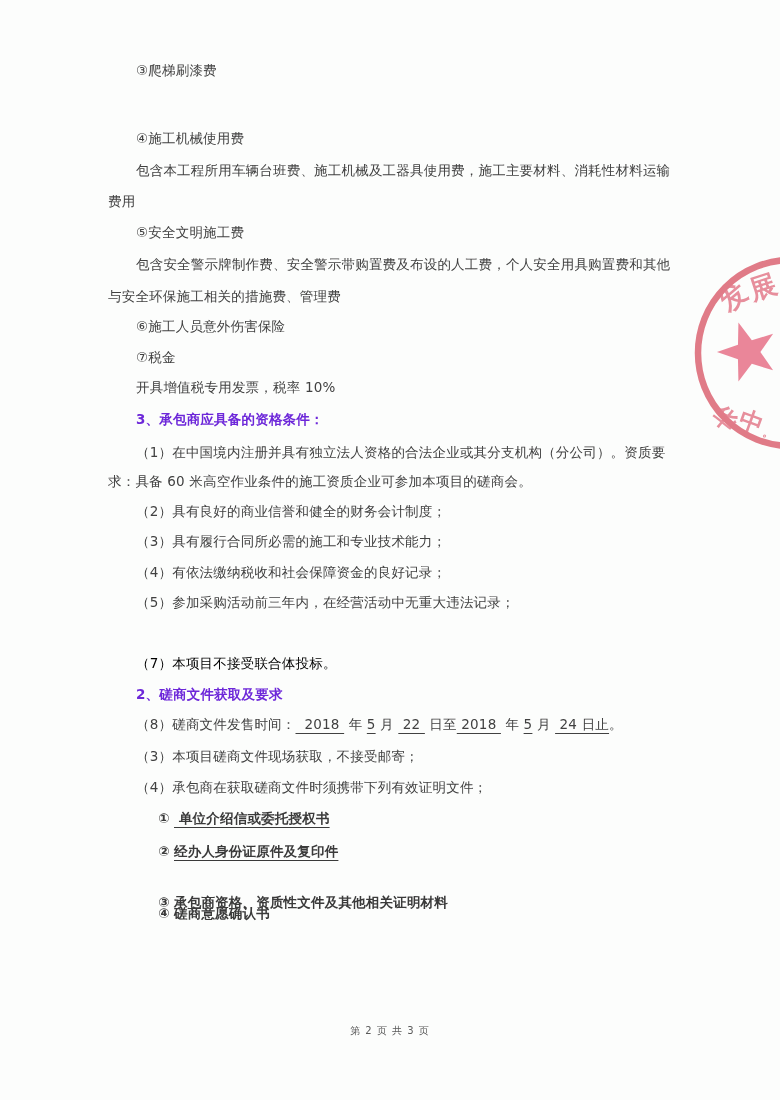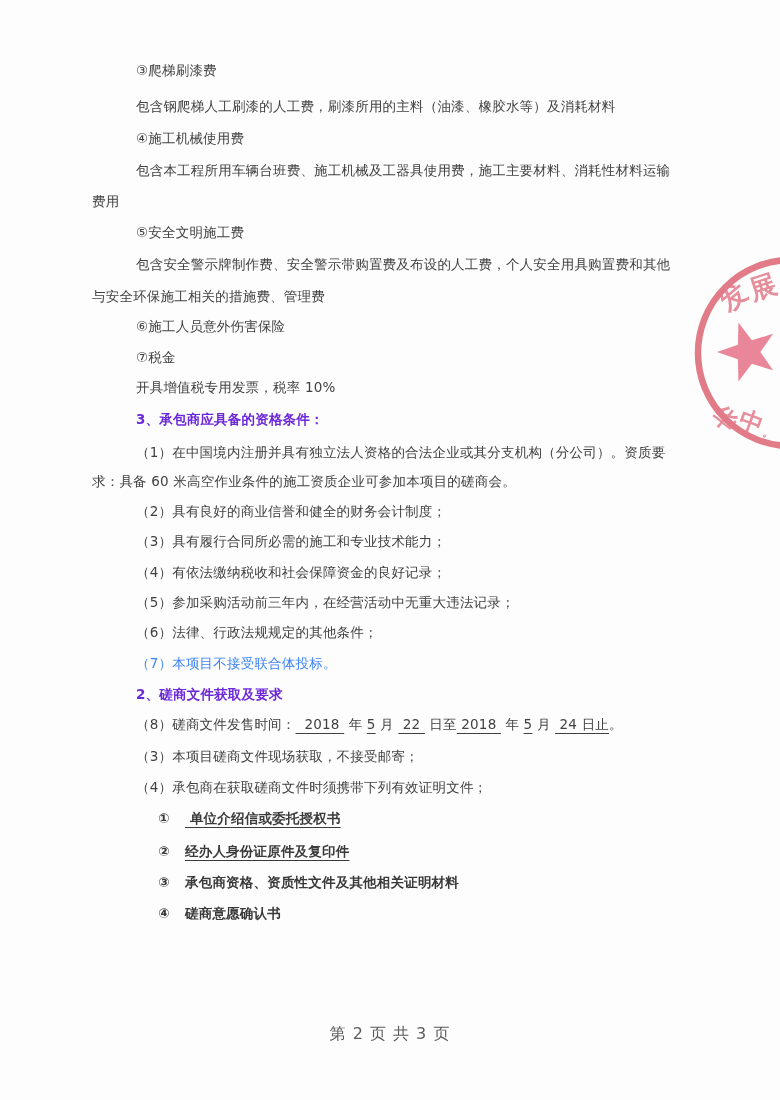--- a/index.html
+++ b/index.html
@@ -9,77 +9,75 @@
     font-family:"DejaVu Sans","Liberation Sans",sans-serif;
     color:#414141;
   }
   .page{position:relative;width:676px;height:1100px;background:#fcfdfc}
   .line{
     position:absolute;
     font-size:13.5px;line-height:20px;height:20px;
     white-space:nowrap;letter-spacing:.2px;
   }
   .indent{left:136px}
-  .flush{left:92px}
+  .flush{left:108px}
   .b{font-weight:bold;color:#6d28d9}
-  .gray{color:#3b82f6}
+  .gray{color:#000000}
   .li{left:158px;font-weight:bold;color:#3a3a3a}
   .li .marker{display:inline-block;min-width:16px}
-  .li .txt{margin-left:11px}
+  .li .txt{margin-left:0}
   .ul{text-decoration:underline;text-underline-offset:4px;text-decoration-thickness:1px}
   .u{text-decoration:underline;text-underline-offset:4px;text-decoration-thickness:1px}
   .footer{
     position:absolute;top:1024px;left:0;width:780px;
-    text-align:center;font-size:16px;color:#5a5a5a;letter-spacing:1px;
+    text-align:center;font-size:10px;color:#5a5a5a;letter-spacing:1px;
   }
   .stamp{position:absolute;left:660px;top:250px;pointer-events:none}
   .stamp text{font-family:"DejaVu Sans","Liberation Sans",sans-serif;font-weight:bold}
 </style>
 </head>
 <body>
 
 <div class="page">
 
   <div class="line indent" style="top:60px">③爬梯刷漆费</div>
-  <div class="line indent" style="top:96px">包含钢爬梯人工刷漆的人工费，刷漆所用的主料（油漆、橡胶水等）及消耗材料</div>
   <div class="line indent" style="top:128px">④施工机械使用费</div>
   <div class="line indent" style="top:160px">包含本工程所用车辆台班费、施工机械及工器具使用费，施工主要材料、消耗性材料运输</div>
   <div class="line flush" style="top:191px">费用</div>
   <div class="line indent" style="top:222px">⑤安全文明施工费</div>
   <div class="line indent" style="top:254px">包含安全警示牌制作费、安全警示带购置费及布设的人工费，个人安全用具购置费和其他</div>
   <div class="line flush" style="top:286px">与安全环保施工相关的措施费、管理费</div>
   <div class="line indent" style="top:316px">⑥施工人员意外伤害保险</div>
   <div class="line indent" style="top:347px">⑦税金</div>
   <div class="line indent" style="top:377px">开具增值税专用发票，税率 10%</div>
 
   <div class="line indent b" style="top:409px">3、承包商应具备的资格条件：</div>
 
   <div class="line indent" style="top:442px">（1）在中国境内注册并具有独立法人资格的合法企业或其分支机构（分公司）。资质要</div>
   <div class="line flush" style="top:471px">求：具备 60 米高空作业条件的施工资质企业可参加本项目的磋商会。</div>
   <div class="line indent" style="top:501px">（2）具有良好的商业信誉和健全的财务会计制度；</div>
   <div class="line indent" style="top:531px">（3）具有履行合同所必需的施工和专业技术能力；</div>
   <div class="line indent" style="top:562px">（4）有依法缴纳税收和社会保障资金的良好记录；</div>
   <div class="line indent" style="top:592px">（5）参加采购活动前三年内，在经营活动中无重大违法记录；</div>
-  <div class="line indent" style="top:622px">（6）法律、行政法规规定的其他条件；</div>
   <div class="line indent gray" style="top:653px">（7）本项目不接受联合体投标。</div>
 
   <div class="line indent b" style="top:684px">2、磋商文件获取及要求</div>
 
   <div class="line indent" style="top:714px"><span>（8）磋商文件发售时间：</span><span class="u">&nbsp;&nbsp;2018&nbsp;</span><span> 年 </span><span class="u">5</span><span> 月 </span><span class="u">&nbsp;22&nbsp;</span><span> 日至</span><span class="u">&nbsp;2018&nbsp;</span><span> 年 </span><span class="u">5</span><span> 月 </span><span class="u">&nbsp;24&nbsp;日止</span><span>。</span></div>
 
   <div class="line indent" style="top:746px">（3）本项目磋商文件现场获取，不接受邮寄；</div>
   <div class="line indent" style="top:777px">（4）承包商在获取磋商文件时须携带下列有效证明文件；</div>
 
   <div class="line li" style="top:808px">
     <span class="marker">①</span><span class="txt ul">&nbsp;单位介绍信或委托授权书</span>
   </div>
   <div class="line li" style="top:841px">
     <span class="marker">②</span><span class="txt ul">经办人身份证原件及复印件</span>
   </div>
-  <div class="line li" style="top:872px">
+  <div class="line li" style="top:892px">
     <span class="marker">③</span><span class="txt">承包商资格、资质性文件及其他相关证明材料</span>
   </div>
   <div class="line li" style="top:903px">
     <span class="marker">④</span><span class="txt">磋商意愿确认书</span>
   </div>
 
   <div class="footer">第 2 页 共 3 页</div>
 
   <svg class="stamp" width="120" height="205" viewBox="0 0 120 205">
     <g opacity="0.82">

